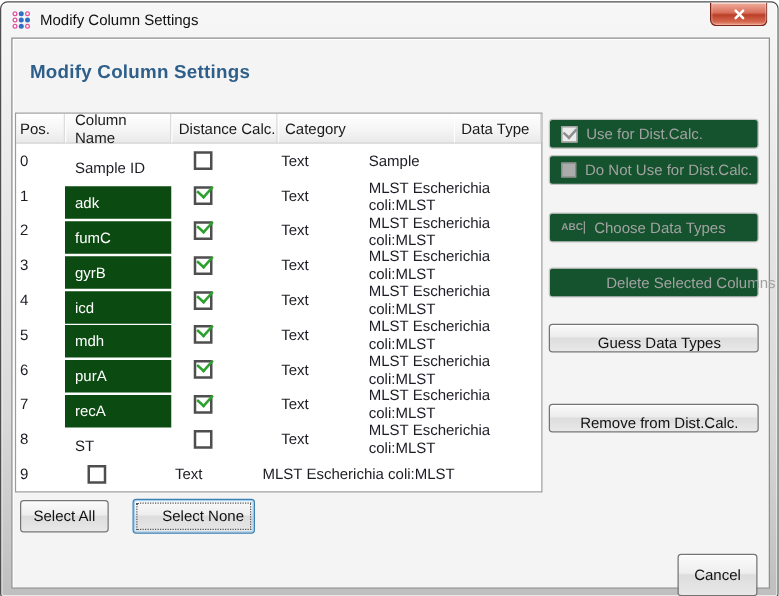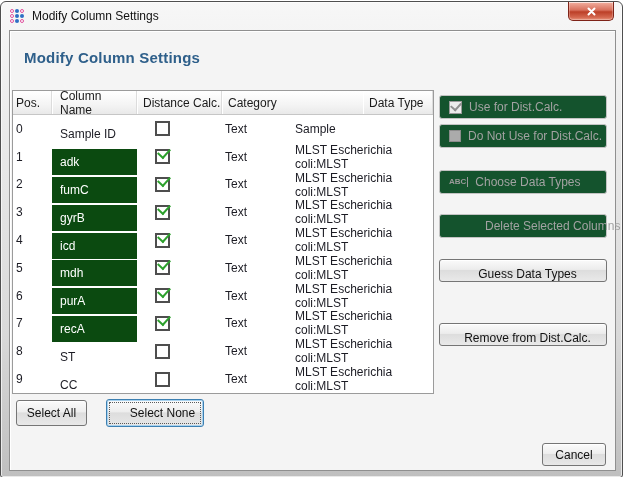--- a/index.html
+++ b/index.html
@@ -139,21 +139,21 @@
     left:96px; top:368px; width:98px; height:28px;
     border:1px solid #3c7fb1;
     box-shadow:inset 0 0 0 1px #a8d2ef, inset 0 1px 0 #fff;
     position:absolute;
     padding-left:15px;
   }
   .select-none::after{
     content:""; position:absolute; inset:2px; border:1px dotted #5a5a5a;
   }
   .ok-btn{ left:477px; top:412px; width:47px; height:23px;margin-top:44px; }
-  .cancel-btn{ left:532px; top:412px; width:64px; height:23px; }
+  .cancel-btn{ left:532px; top:412px; width:64px; height:34px; }
 </style>
 </head>
 <body>
 
 <div class="window">
 
   <div class="titlebar">
     <span class="app-icon">
       <span class="dot pink"></span>
       <span class="dot blue"></span>
@@ -289,23 +289,20 @@
         </div>
         <div class="td c2">
           <span class="cb"></span>
         </div>
         <div class="td c3">Text</div>
         <div class="td c4">MLST Escherichia coli:MLST</div>
       </div>
 
       <div class="tr">
         <div class="td c0">9</div>
-        <div class="td c1">
-          <div class="name-box">CC</div>
-        </div>
         <div class="td c2">
           <span class="cb"></span>
         </div>
         <div class="td c3">Text</div>
         <div class="td c4">MLST Escherichia coli:MLST</div>
       </div>
     </div>
     </div>
 
     <div class="side-btn disabled b1">

